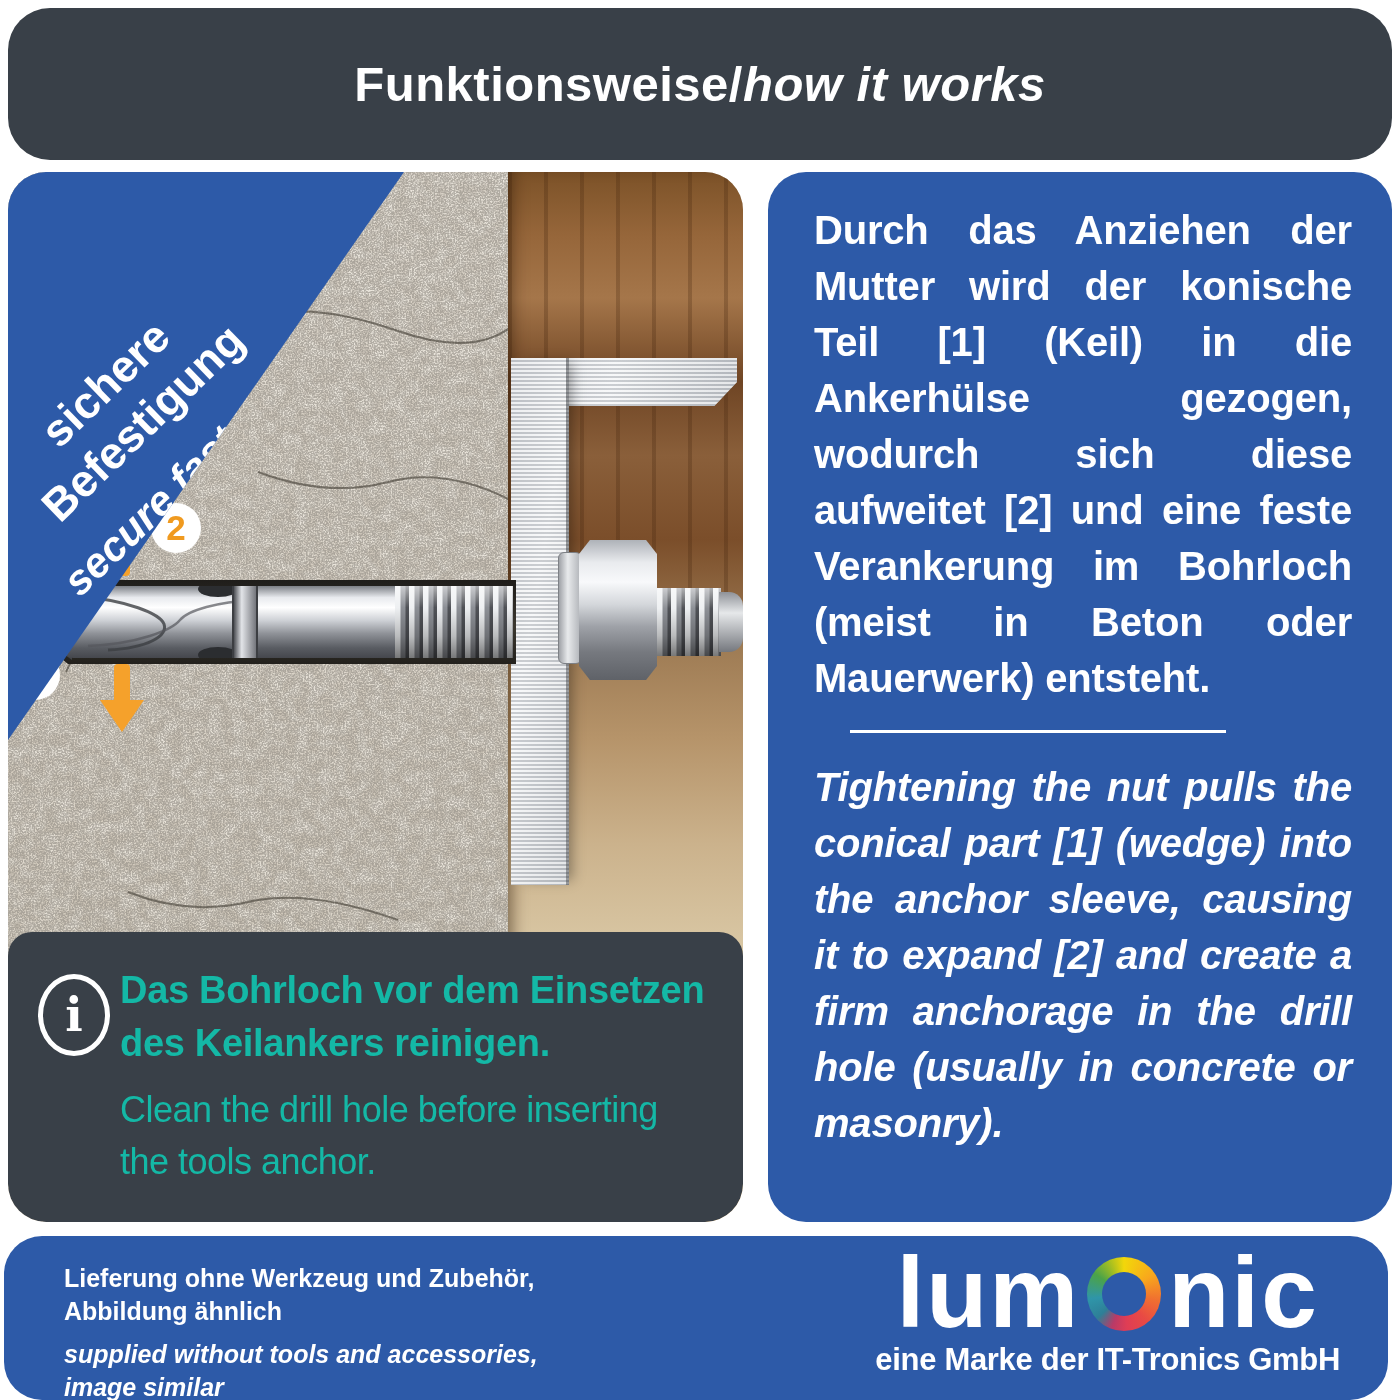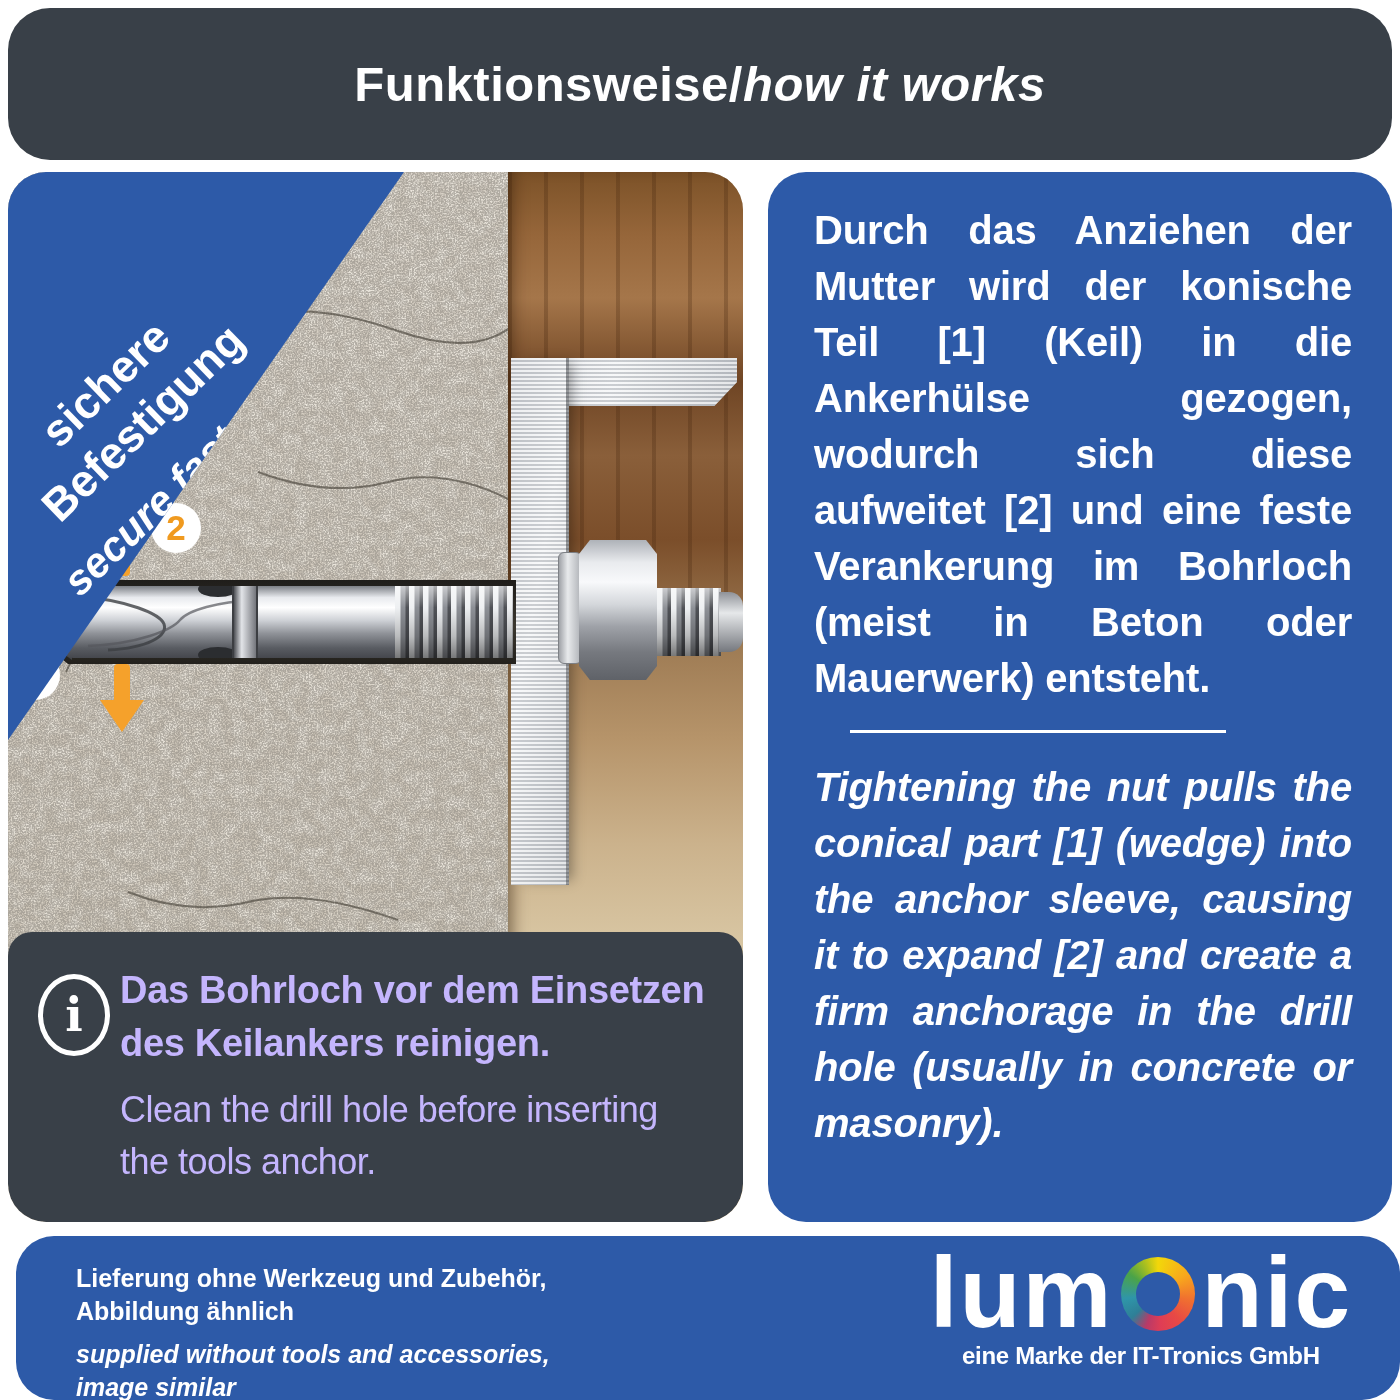--- a/index.html
+++ b/index.html
@@ -79,44 +79,44 @@
         text-align:center;color:#fff;line-height:54px;}
   .banner-text .l1,.banner-text .l2{font-size:45px;font-weight:700;}
   .banner-text .l3{font-size:42px;font-weight:700;font-style:italic;margin-top:14px;}
 
   
   .infobox{position:absolute;left:0;bottom:0;width:735px;height:290px;background:#394048;
         border-radius:24px 24px 38px 38px;}
   .info-icon{position:absolute;left:30px;top:42px;width:62px;height:72px;border:5px solid #ffffff;
         border-radius:50%;display:flex;align-items:center;justify-content:center;
         color:#fff;font-family:"DejaVu Serif",serif;font-weight:700;font-size:46px;}
-  .info-text{position:absolute;left:112px;top:32px;color:#c4b5fd;white-space:nowrap;}
+  .info-text{position:absolute;left:112px;top:32px;color:#14b8a6;white-space:nowrap;}
   .info-text .de{font-size:38px;font-weight:700;line-height:53px;letter-spacing:-.3px;}
   .info-text .en{font-size:36px;font-weight:400;line-height:52px;letter-spacing:-.5px;}
   .info-text .en.first{margin-top:14px;}
 
   
   .bluepanel{position:absolute;left:768px;top:172px;width:624px;height:1050px;background:#2D5AA8;
         border-radius:38px;color:#ffffff;padding:30px 40px 0 46px;box-sizing:border-box;}
   .bluepanel p{margin:0;text-align:justify;font-size:40px;line-height:56px;font-weight:700;letter-spacing:-.2px;}
   .bluepanel p.en{font-style:italic;margin-top:26px;}
   .divider{width:376px;height:3px;background:#ffffff;margin:24px 0 0 36px;}
 
   
-  .footer{position:absolute;left:16px;top:1236px;width:1384px;height:164px;background:#2D5AA8;border-radius:38px;color:#fff;}
+  .footer{position:absolute;left:4px;top:1236px;width:1384px;height:164px;background:#2D5AA8;border-radius:38px;color:#fff;}
   .foot-text{position:absolute;left:60px;top:26px;line-height:33px;font-size:25px;font-weight:700;white-space:nowrap;}
   .foot-text .fen{font-style:italic;}
   .foot-text .fen.first{margin-top:10px;}
   .brand{position:absolute;right:48px;top:8px;text-align:center;}
   .logo-row{font-size:100px;font-weight:700;line-height:96px;letter-spacing:2px;}
   .ring{display:inline-block;width:74px;height:74px;border-radius:50%;position:relative;
         vertical-align:-4px;margin:0 7px;
         background:conic-gradient(#f2d70a 0deg,#f8a81c 55deg,#f07030 100deg,#e84a44 140deg,#df3d55 175deg,#b93a67 200deg,#2e7f97 228deg,#2f95a9 262deg,#4ba348 305deg,#a8bf20 336deg,#f2d70a 360deg);}
   .ring::after{content:"";position:absolute;inset:15px;border-radius:50%;background:#2D5AA8;}
-  .tagline{font-size:24px;font-weight:700;letter-spacing:-.3px;margin-top:2px;}
+  .tagline{font-size:31px;font-weight:700;letter-spacing:-.3px;margin-top:2px;}
 </style>
 </head>
 <body>
 
 <div class="canvas">
 
   <header class="topbar">
     <h1><span>Funktionsweise/</span><span class="it">how it works</span></h1>
   </header>
 

